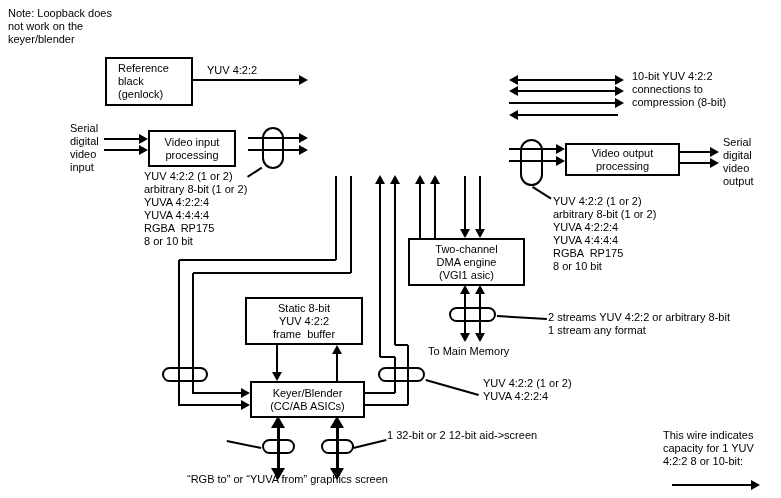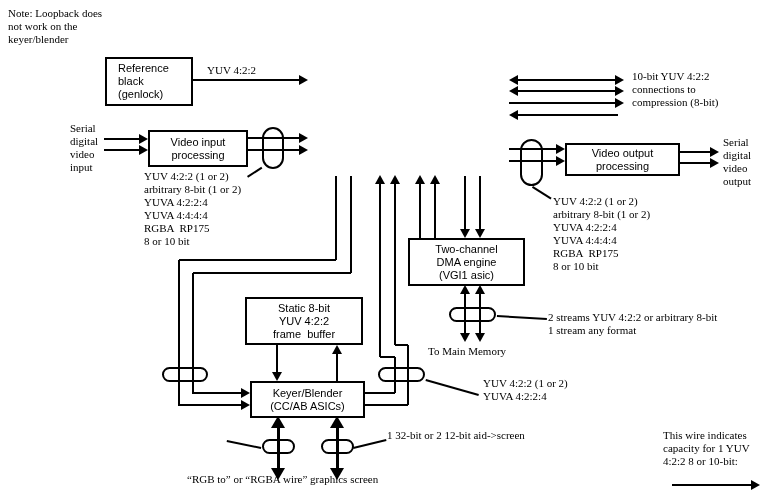--- a/index.html
+++ b/index.html
@@ -4,35 +4,35 @@
 <style>
   html,body{margin:0;padding:0;background:#ffffff;}
   body{width:781px;height:498px;overflow:hidden;}
   #stage{position:relative;width:781px;height:498px;background:#ffffff;
          font-family:"Liberation Sans",sans-serif;font-size:11px;line-height:13px;color:#000;}
   .box{position:absolute;border:2px solid #000;background:#fff;box-sizing:border-box;
        display:flex;flex-direction:column;justify-content:center;}
   .box.center{align-items:center;text-align:center;}
   .box div{white-space:pre;}
   .lbl{position:absolute;white-space:pre;}
-  .lbl div{white-space:pre;font-family:Liberation Serif, serif;}
+  .lbl div{white-space:pre;}
   .wire{position:absolute;background:#000;}
   .cap{position:absolute;border:2px solid #000;box-sizing:border-box;background:transparent;}
   .ah{position:absolute;width:0;height:0;}
 </style>
 </head>
 <body>
 
 <div id="stage" style="background: rgb(255, 255, 255); color: rgb(0, 0, 0);">
     <div class="box" style="left: 105px; top: 57px; width: 88px; height: 49px; padding-left: 11px;">
       <div>Reference</div>
       <div>black</div>
       <div>(genlock)</div>
     </div>
-    <div class="box center" style="left: 148px; top: 130px; width: 100px; height: 37px;">
+    <div class="box center" style="left: 148px; top: 130px; width: 88px; height: 37px;">
       <div>Video input</div>
       <div>processing</div>
     </div>
     <div class="box center" style="left: 565px; top: 143px; width: 115px; height: 33px;">
       <div>Video output</div>
       <div>processing</div>
     </div>
     <div class="box center" style="left: 408px; top: 238px; width: 117px; height: 48px;">
       <div>Two-channel</div>
       <div>DMA engine</div>
@@ -51,21 +51,21 @@
     <div class="lbl" style="left: 70px; top: 122px;"><div>Serial</div><div>digital</div><div>video</div><div>input</div></div>
     <div class="lbl" style="left: 207px; top: 64px;"><div>YUV 4:2:2</div></div>
     <div class="lbl" style="left: 144px; top: 170px;"><div>YUV 4:2:2 (1 or 2)</div><div>arbitrary 8-bit (1 or 2)</div><div>YUVA 4:2:2:4</div><div>YUVA 4:4:4:4</div><div>RGBA  RP175</div><div>8 or 10 bit</div></div>
     <div class="lbl" style="left: 632px; top: 70px;"><div>10-bit YUV 4:2:2</div><div>connections to</div><div>compression (8-bit)</div></div>
     <div class="lbl" style="left: 723px; top: 136px;"><div>Serial</div><div>digital</div><div>video</div><div>output</div></div>
     <div class="lbl" style="left: 553px; top: 195px;"><div>YUV 4:2:2 (1 or 2)</div><div>arbitrary 8-bit (1 or 2)</div><div>YUVA 4:2:2:4</div><div>YUVA 4:4:4:4</div><div>RGBA  RP175</div><div>8 or 10 bit</div></div>
     <div class="lbl" style="left: 548px; top: 311px;"><div>2 streams YUV 4:2:2 or arbitrary 8-bit</div><div>1 stream any format</div></div>
     <div class="lbl" style="left: 428px; top: 345px;"><div>To Main Memory</div></div>
     <div class="lbl" style="left: 483px; top: 377px;"><div>YUV 4:2:2 (1 or 2)</div><div>YUVA 4:2:2:4</div></div>
     <div class="lbl" style="left: 387px; top: 429px;"><div>1 32-bit or 2 12-bit aid-&gt;screen</div></div>
-    <div class="lbl" style="left: 187px; top: 473px;"><div>“RGB to” or “RGBA wire” graphics screen</div></div>
+    <div class="lbl" style="left: 187px; top: 473px;"><div>“RGB to” or “YUVA from” graphics screen</div></div>
     <div class="lbl" style="left: 663px; top: 429px;"><div>This wire indicates</div><div>capacity for 1 YUV</div><div>4:2:2 8 or 10-bit:</div></div>
     <div class="wire" style="background: rgb(0, 0, 0); left: 193px; top: 79px; width: 109px; height: 2px;"></div>
     <div class="wire" style="background: rgb(0, 0, 0); left: 104px; top: 138px; width: 38px; height: 2px;"></div>
     <div class="wire" style="background: rgb(0, 0, 0); left: 104px; top: 149px; width: 38px; height: 2px;"></div>
     <div class="wire" style="background: rgb(0, 0, 0); left: 248px; top: 137px; width: 54px; height: 2px;"></div>
     <div class="wire" style="background: rgb(0, 0, 0); left: 248px; top: 149px; width: 54px; height: 2px;"></div>
     <div class="wire" style="background: rgb(0, 0, 0); left: 517px; top: 79px; width: 99px; height: 2px;"></div>
     <div class="wire" style="background: rgb(0, 0, 0); left: 517px; top: 90px; width: 99px; height: 2px;"></div>
     <div class="wire" style="background: rgb(0, 0, 0); left: 509px; top: 102px; width: 107px; height: 2px;"></div>
     <div class="wire" style="background: rgb(0, 0, 0); left: 517px; top: 114px; width: 101px; height: 2px;"></div>

